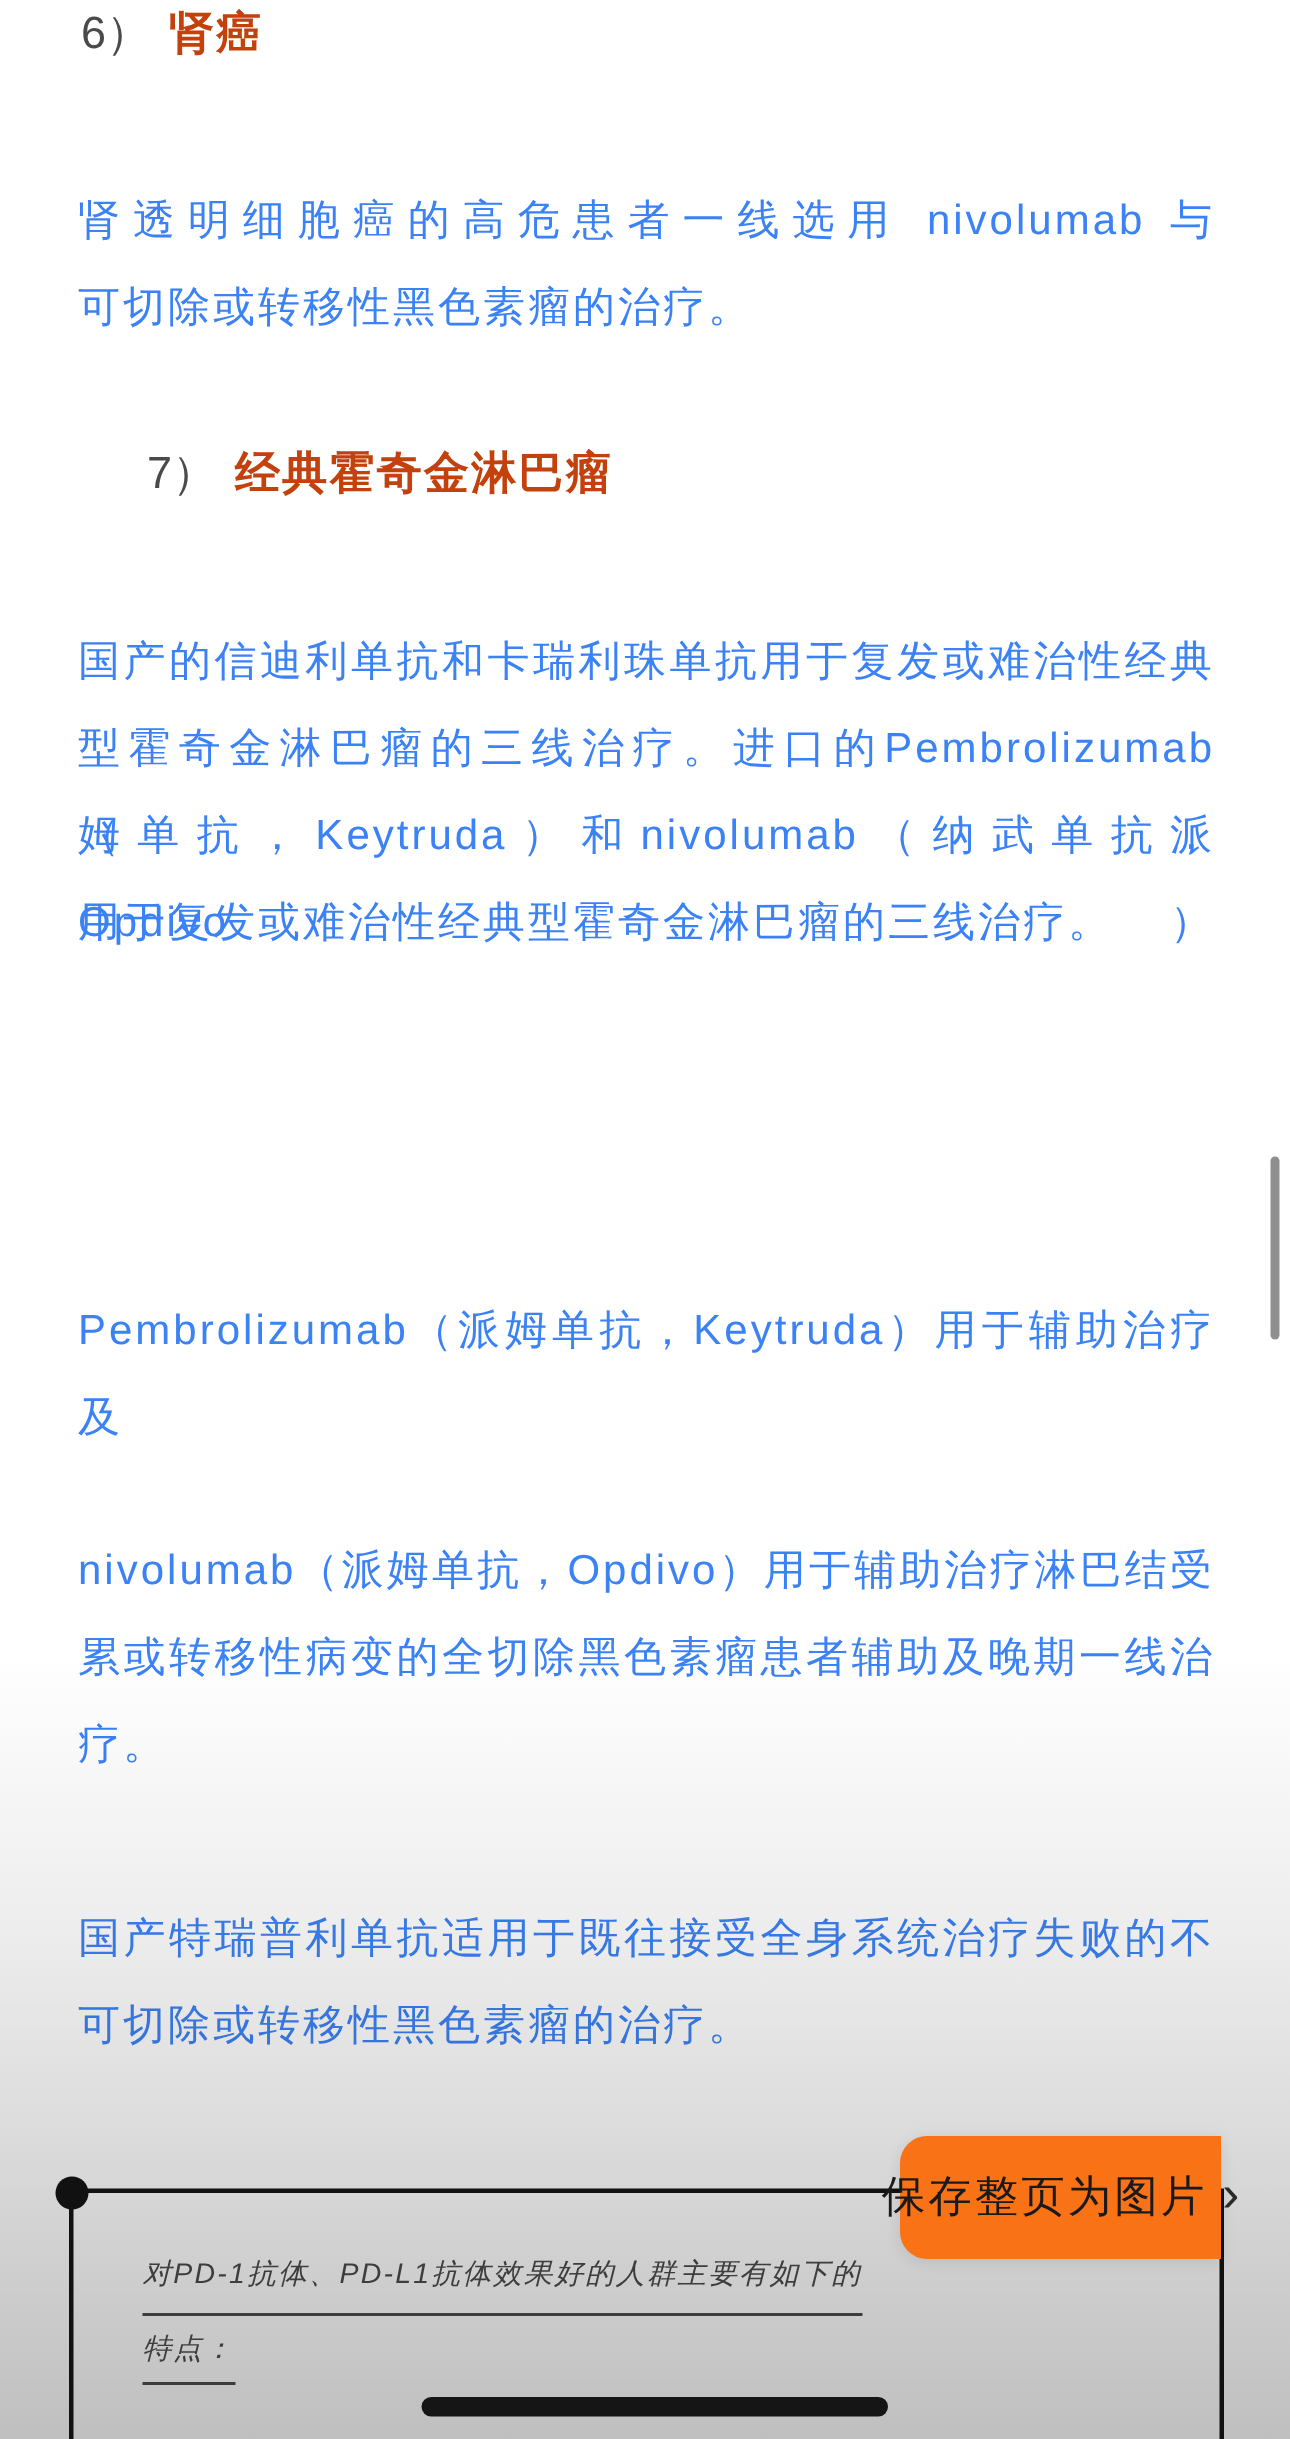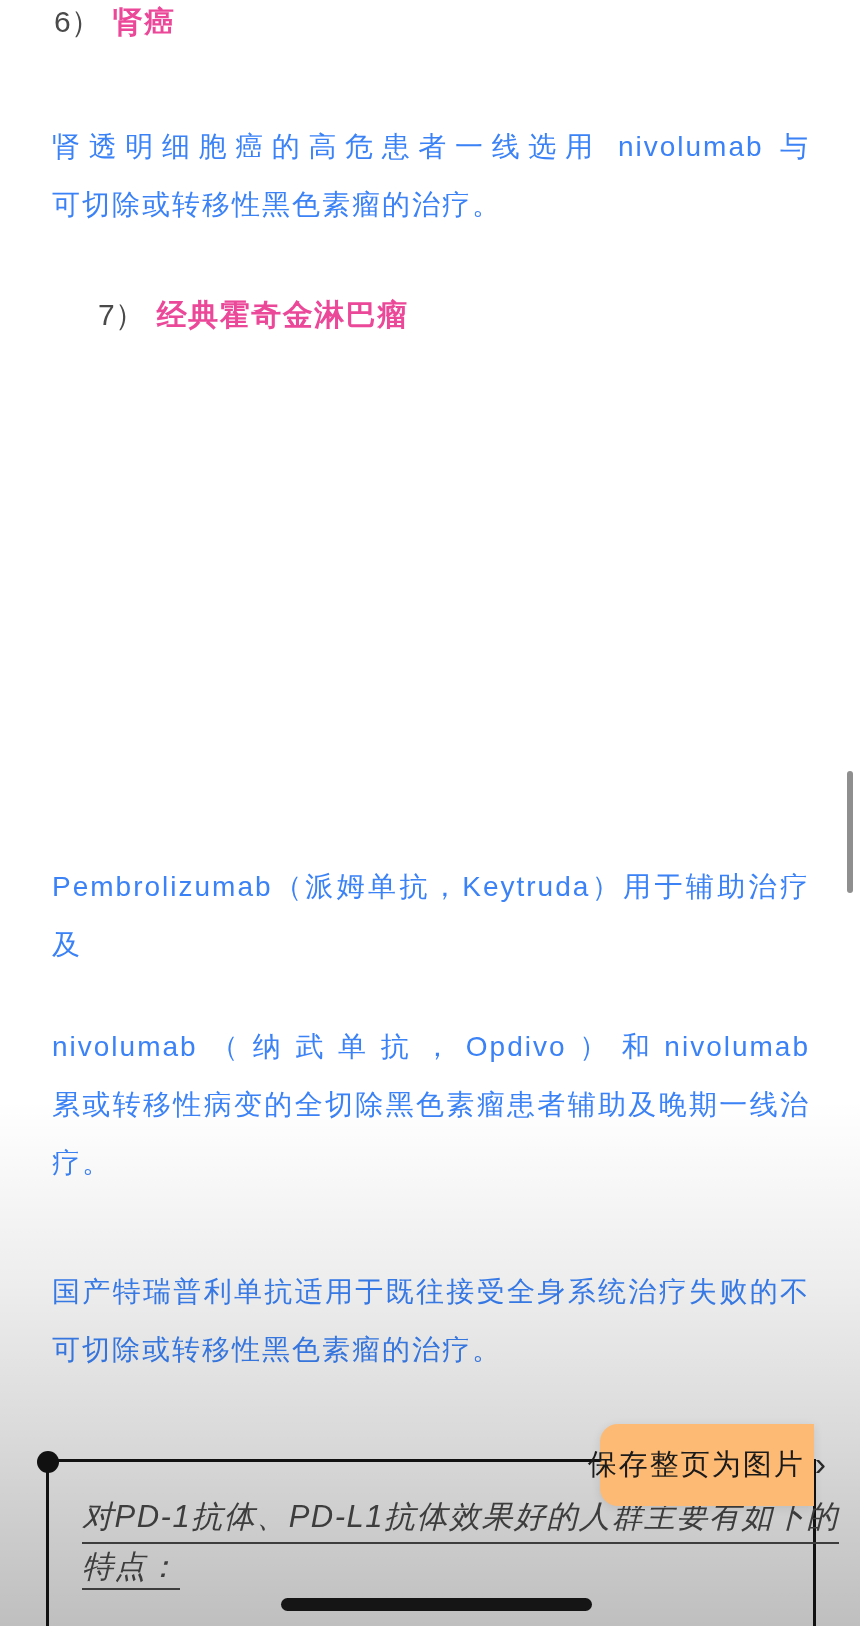--- a/index.html
+++ b/index.html
@@ -6,21 +6,21 @@
   body{
     width:860px;height:1626px;position:relative;overflow:hidden;
     background:#ffffff;
     font-family:"Liberation Sans","DejaVu Sans",sans-serif;
   }
   .screen{position:absolute;inset:0;}
 
   
   .heading{position:absolute;left:54px;white-space:nowrap;}
   .hnum{font-size:30px;font-weight:400;color:#4a4a4a;margin-right:12px;}
-  .htitle{font-size:30px;font-weight:700;color:#ec4899;letter-spacing:1.5px;}
+  .htitle{font-size:30px;font-weight:700;color:#c2410c;letter-spacing:1.5px;}
   #h6{top:2px;}
   #h7{top:295px;margin-left:44px;}
   #h8{top:725px;}
 
   
   .para{position:absolute;left:52px;width:758px;}
   .pline{
     font-size:28px;color:#3b82f6;letter-spacing:2px;
     height:58px;line-height:58px;
   }
@@ -47,32 +47,32 @@
 
   
   .box-top{position:absolute;left:48px;top:1459px;width:592px;height:3px;background:#111;z-index:8;}
   .box-left{position:absolute;left:46px;top:1459px;width:3px;height:167px;background:#111;z-index:8;}
   .box-right{position:absolute;left:813px;top:1459px;width:3px;height:167px;background:#111;z-index:8;}
   .corner-dot{position:absolute;left:37px;top:1451px;width:22px;height:22px;border-radius:50%;background:#111;z-index:9;}
 
   
   .save-btn{
     position:absolute;left:600px;top:1424px;width:214px;height:82px;
-    background:#fdba74;border-radius:18px 0 0 18px;
+    background:#f97316;border-radius:18px 0 0 18px;
     box-shadow:0 2px 10px rgba(0,0,0,0.10);
     display:flex;align-items:center;justify-content:center;gap:10px;
     z-index:10;cursor:pointer;
   }
   .save-label{font-size:29px;color:#1a1a1a;letter-spacing:2px;white-space:nowrap;}
   .save-chevron{font-size:34px;color:#2a2a2a;line-height:1;transform:translateY(-2px);}
 
   
   .note-line{
-    position:absolute;left:82px;z-index:8;
-    font-style:italic;font-size:31px;color:#3d3d3d;letter-spacing:1.5px;
+    position:absolute;left:95px;z-index:8;
+    font-style:italic;font-size:19px;color:#3d3d3d;letter-spacing:1.5px;
     border-bottom:2.5px solid #3d3d3d;white-space:nowrap;
   }
   #note1{top:1500px;line-height:34px;padding-bottom:8px;}
   #note2{top:1551px;line-height:32px;padding-bottom:5px;text-align:center;}
 
   
   .home-pill{
     position:absolute;left:281px;top:1598px;width:311px;height:13px;
     border-radius:7px;background:#151515;z-index:12;
   }
@@ -86,26 +86,32 @@
     <span class="hnum">6）</span><span class="htitle">肾癌</span>
   </div>
   <div class="para" id="p6">
     <div class="pline spread">肾透明细胞癌的高危患者一线选用 nivolumab 与</div>
     <div class="pline">可切除或转移性黑色素瘤的治疗。</div>
   </div>
 
   <div class="heading" id="h7">
     <span class="hnum">7）</span><span class="htitle">经典霍奇金淋巴瘤</span>
   </div>
+  <div class="para" id="p7">
+    <div class="pline spread">国产的信迪利单抗和卡瑞利珠单抗用于复发或难治性经典</div>
+    <div class="pline spread">型霍奇金淋巴瘤的三线治疗。进口的Pembrolizumab（派</div>
+    <div class="pline spread">姆单抗，Keytruda）和nivolumab（纳武单抗，Opdivo）</div>
+    <div class="pline">用于复发或难治性经典型霍奇金淋巴瘤的三线治疗。</div>
+  </div>
 
   <div class="para" id="p8a">
     <div class="pline spread">Pembrolizumab（派姆单抗，Keytruda）用于辅助治疗及</div>
   </div>
   <div class="para" id="p8b">
-    <div class="pline spread">nivolumab（纳武单抗，Opdivo）和nivolumab</div>
+    <div class="pline spread">nivolumab（派姆单抗，Opdivo）用于辅助治疗淋巴结受</div>
     <div class="pline spread">累或转移性病变的全切除黑色素瘤患者辅助及晚期一线治</div>
     <div class="pline">疗。</div>
   </div>
   <div class="para" id="p8c">
     <div class="pline spread">国产特瑞普利单抗适用于既往接受全身系统治疗失败的不</div>
     <div class="pline">可切除或转移性黑色素瘤的治疗。</div>
   </div>
 
   <div class="scrollbar"></div>
 

